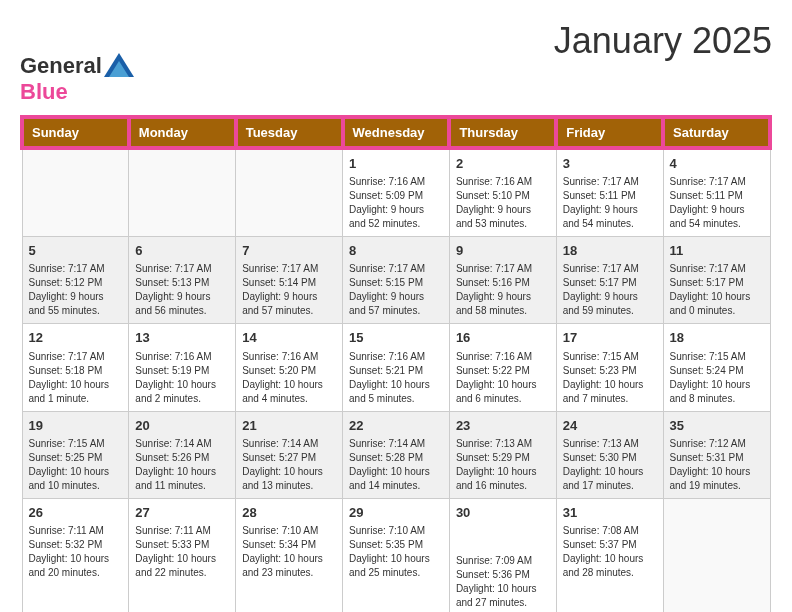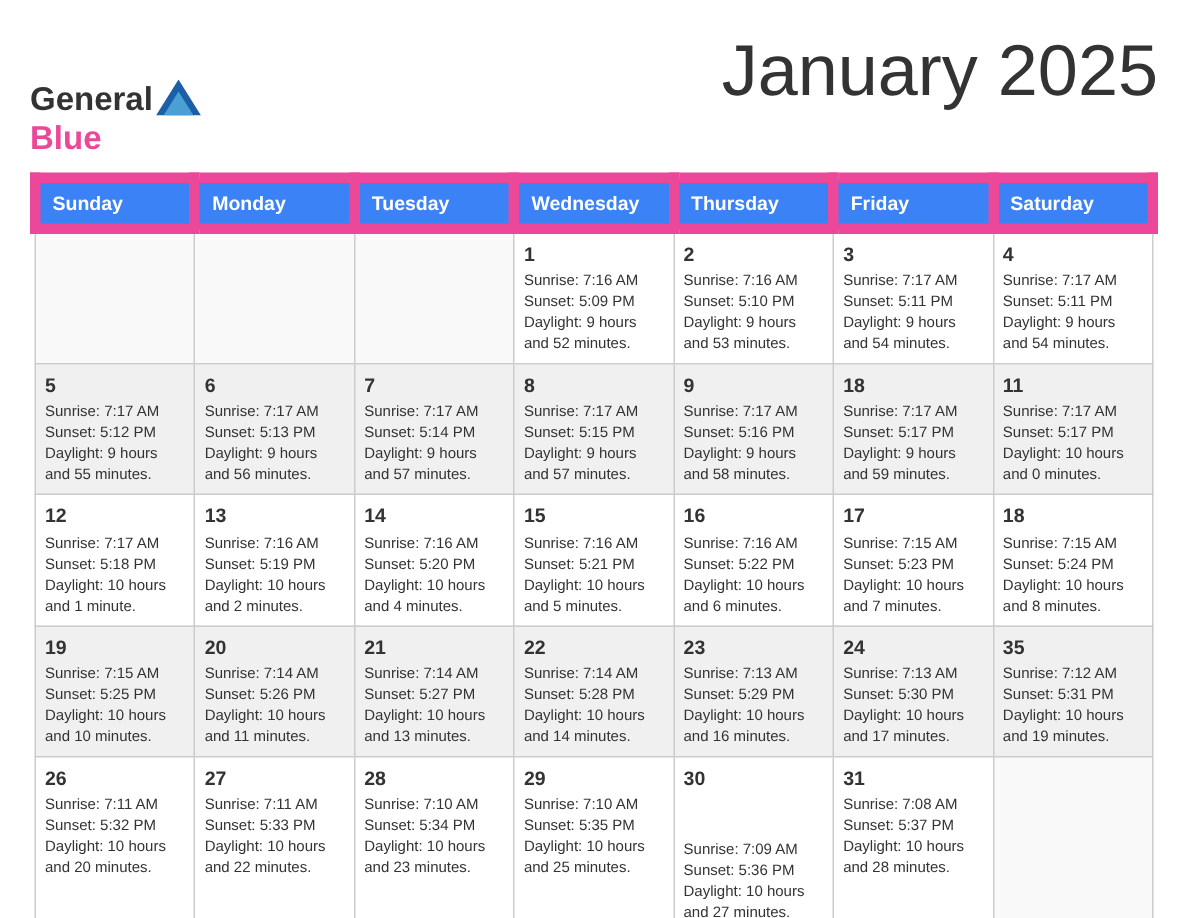--- a/index.html
+++ b/index.html
@@ -38,40 +38,40 @@
     }
     .logo-icon {
       width: 30px;
       height: 24px;
       margin-left: 2px;
     }
     .title-section {
       text-align: right;
     }
     .month-title {
-      font-size: 48px;
+      font-size: 36px;
       color: #333;
       font-weight: normal;
     }
     .location {
       font-size: 16px;
       color: #555;
     }
     .calendar {
       width: 100%;
       border-collapse: collapse;
       border: 1px solid #ccc;
     }
     .calendar th {
-      background-color: #3b82f6;
+      background-color: #a16207;
       color: #fff;
       text-align: left;
       padding: 6px 8px;
       font-size: 13px;
-      border: 7px solid #ec4899;
+      border: 4px solid #ec4899;
     }
     .calendar td {
       vertical-align: top;
       border: 1px solid #ccc;
       padding: 5px 6px;
       width: calc(100% / 7);
       min-height: 90px;
       font-size: 11px;
       line-height: 1.4;
       background: #fff;

